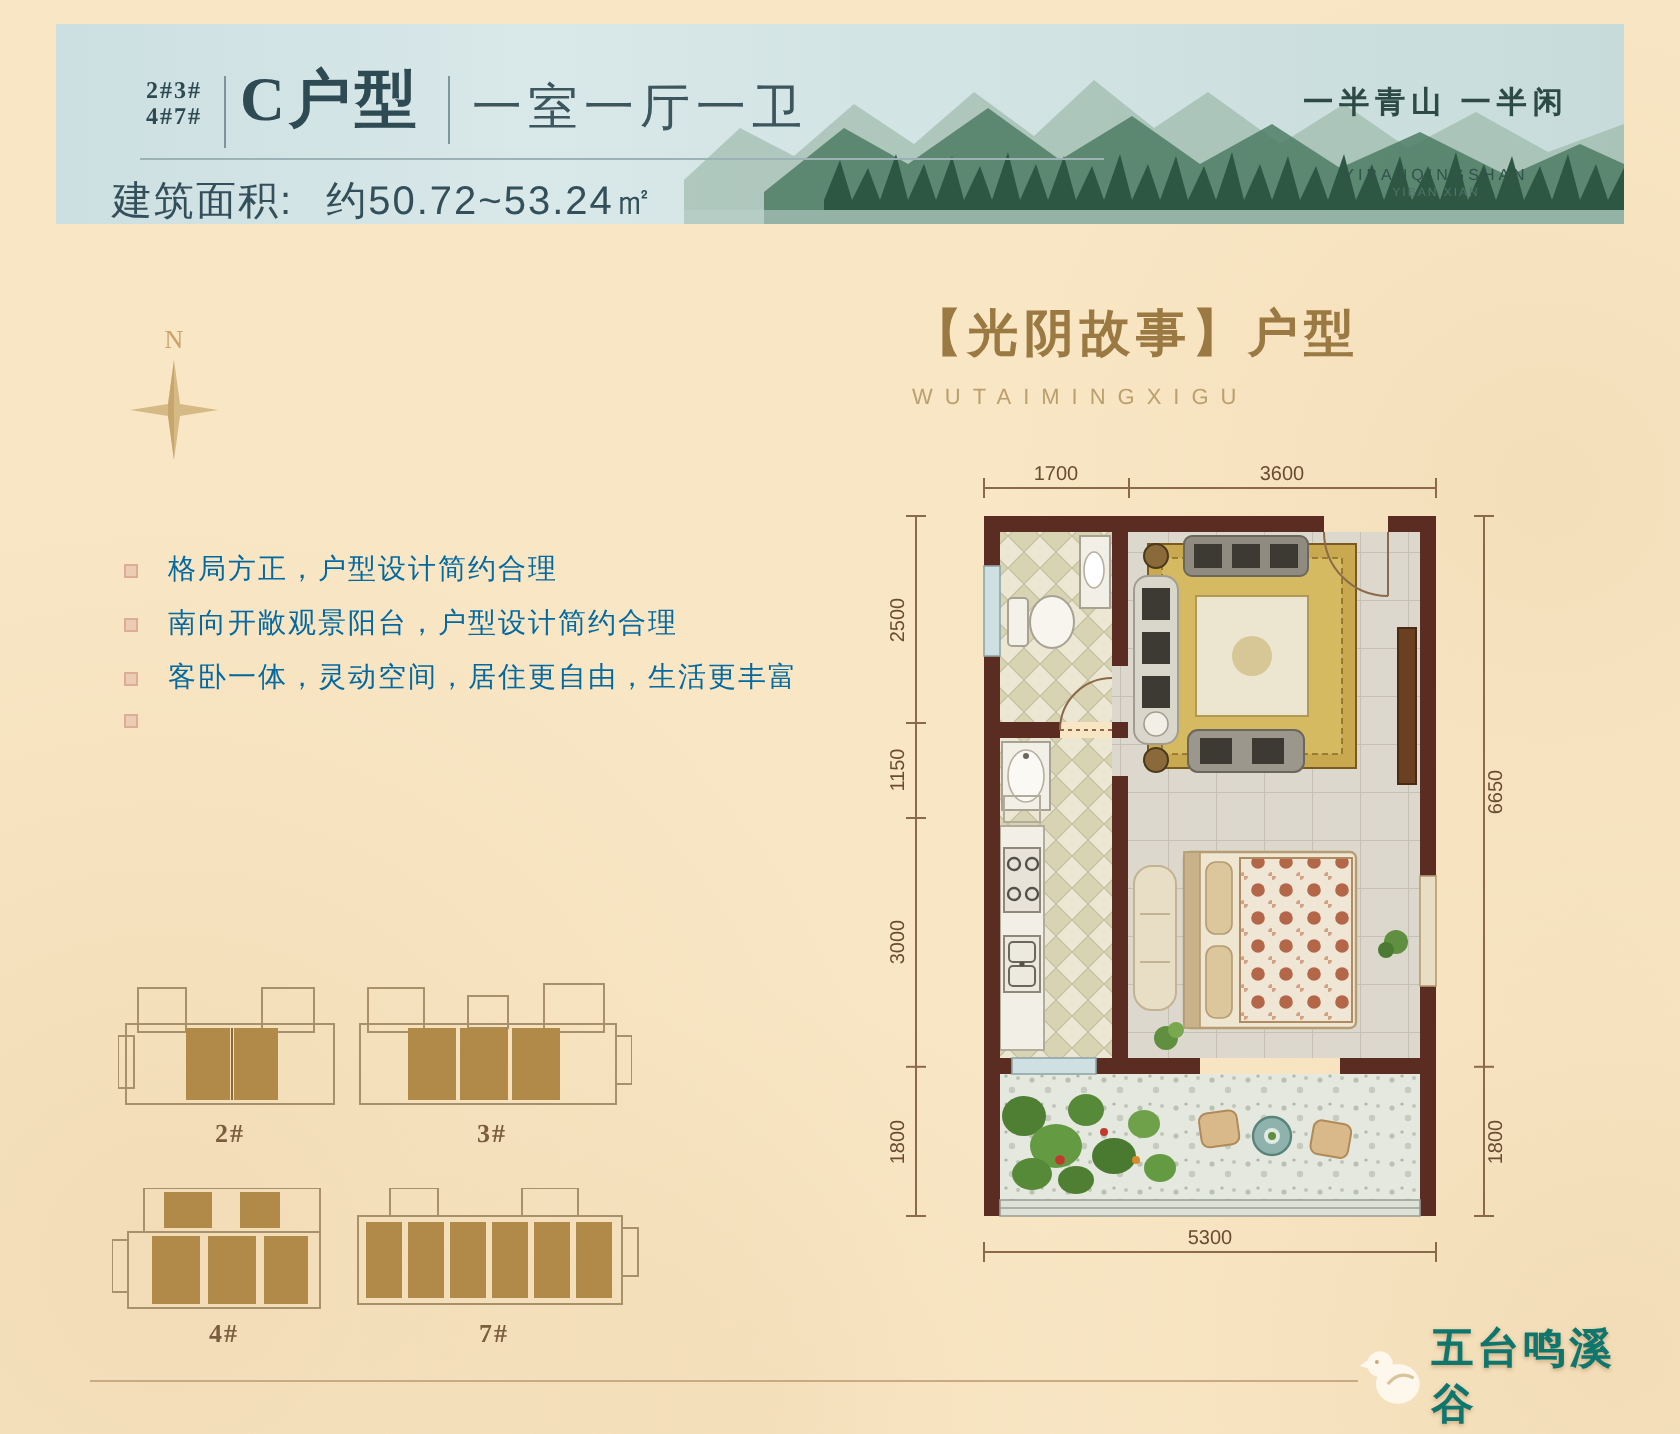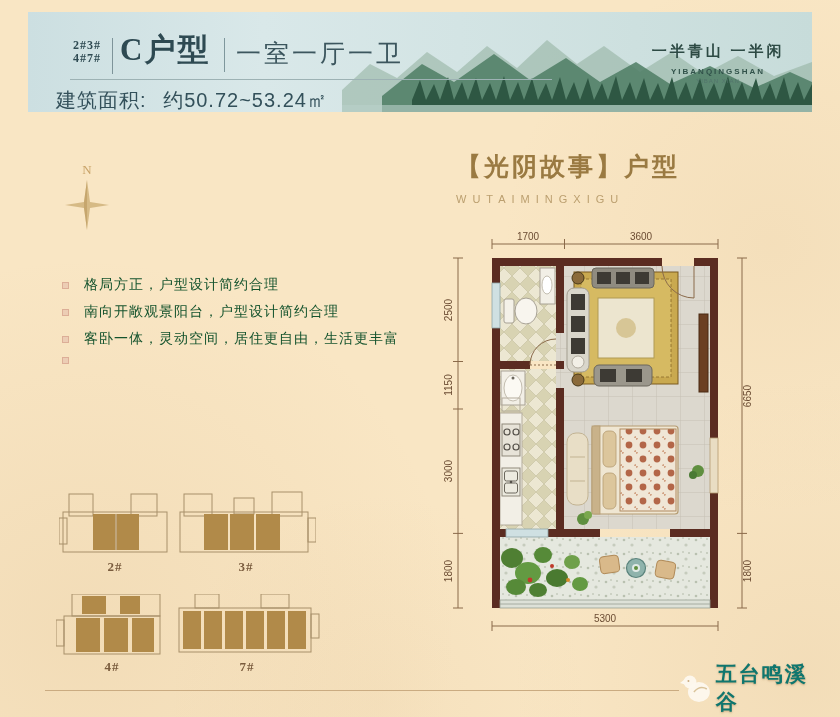--- a/index.html
+++ b/index.html
@@ -24,39 +24,39 @@
   .hdr-unit { position:absolute; left:92px; top:17px; font-family:"Liberation Serif",serif;
               font-weight:bold; font-size:31px; color:#2e4a52; letter-spacing:2px; }
   .hdr-div2 { position:absolute; left:196px; top:26px; width:1px; height:34px; background:#7e979c; }
   .hdr-layout { position:absolute; left:208px; top:25px; font-family:"Liberation Serif",serif;
                 font-size:25px; color:#3c565e; letter-spacing:3px; }
   .hdr-rule { position:absolute; left:42px; top:67px; width:482px; height:1px; background:#9db2b4; }
   .hdr-area { position:absolute; left:28px; top:75px; font-size:20px; color:#33505a; letter-spacing:1px; }
   .hdr-area .val { margin-left:10px; }
   .brand { position:absolute; right:14px; top:30px; width:160px; text-align:center; color:#2d4a44; }
   .brand-slogan { font-size:15px; font-weight:bold; letter-spacing:3px; font-family:"Liberation Serif",serif; }
-  .brand-en { font-size:8px; letter-spacing:2px; margin-top:6px; font-weight:bold; color:#31524a; }
+  .brand-en { font-size:8px; letter-spacing:2px; margin-top:22px; font-weight:normal; color:#31524a; }
   .brand-en-sub { font-size:6px; letter-spacing:1px; margin-top:2px; color:#52746b; }
 
   
   .compass { position:absolute; left:55px; top:162px; width:64px; height:74px; text-align:center; }
   .compass .n { font-size:13px; color:#c9a368; font-family:"Liberation Serif",serif; }
 
   
   .ptitle { position:absolute; left:456px; top:150px; width:308px; text-align:left; }
   .ptitle-main { font-family:"Liberation Serif",serif; font-weight:bold; font-size:25px;
                  color:#9a7a42; letter-spacing:3px; }
   .ptitle-sub { margin-top:10px; font-size:11px; letter-spacing:6px; color:#bb9f6f; }
 
   
   .features { position:absolute; left:62px; top:276px; }
   .feature { display:flex; align-items:center; margin-bottom:9px; }
   .feature .sq { width:7px; height:7px; border:1px solid #dcae97; background:#eccdb4;
                  margin-right:15px; flex:0 0 auto; }
-  .feature .txt { font-size:14px; color:#14532d; letter-spacing:1px; }
+  .feature .txt { font-size:14px; color:#0369a1; letter-spacing:1px; }
 
   
   .plan { position:absolute; left:440px; top:228px; width:320px; height:412px; }
 
   
   .bld { position:absolute; display:flex; flex-direction:column; align-items:center; }
   .bld-label { margin-top:3px; font-family:"Liberation Serif",serif; font-weight:bold;
                font-size:13px; color:#7a5c3e; letter-spacing:1px; }
   .bld2 { left:55px;  top:490px; width:120px; }
   .bld3 { left:172px; top:486px; width:148px; }

